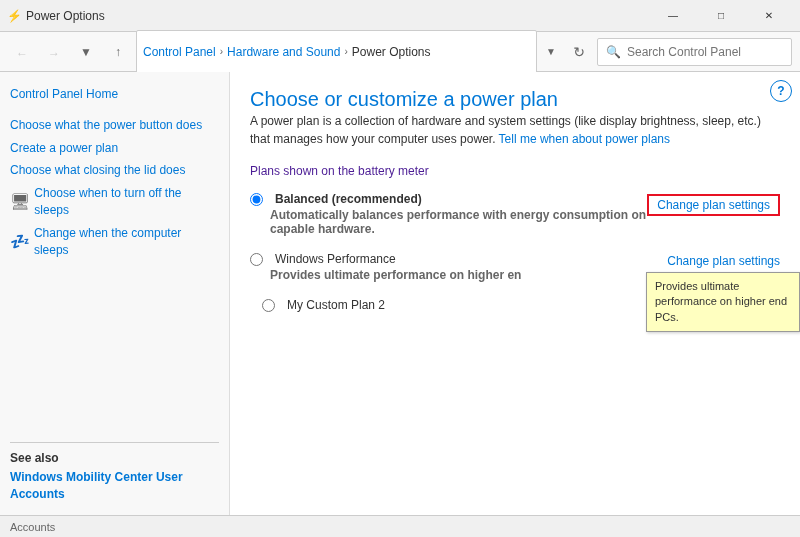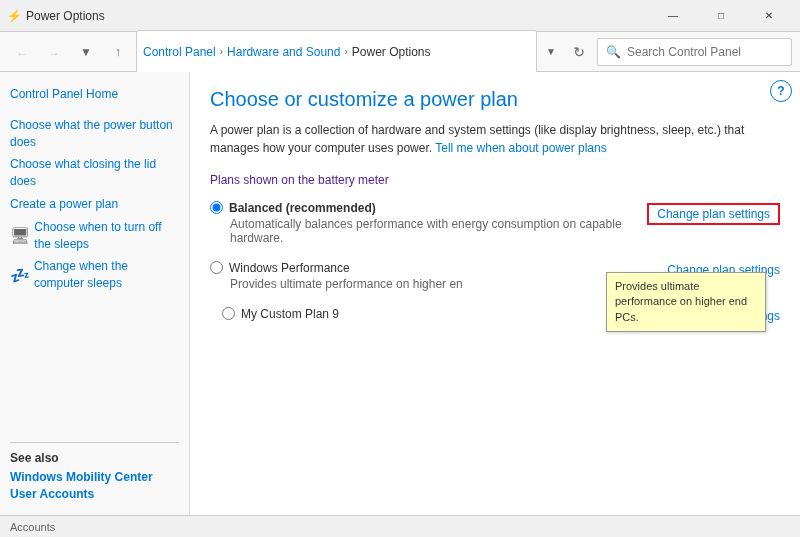--- a/index.html
+++ b/index.html
@@ -144,21 +144,21 @@
     }
 
     
     .main-container {
       display: flex;
       height: calc(537px - 32px - 40px - 22px);
     }
 
     
     .sidebar {
-      width: 190px;
+      width: 230px;
       background: #f8f8f8;
       border-right: 1px solid #ddd;
       padding: 12px 10px;
       display: flex;
       flex-direction: column;
       gap: 2px;
       overflow-y: auto;
     }
     .sidebar-link {
       color: #0078d7;
@@ -191,21 +191,21 @@
       padding: 16px 20px;
       background: white;
       overflow-y: auto;
       position: relative;
     }
 
     .page-title {
       font-size: 20px;
       color: #0078d7;
       font-weight: 300;
-      margin-bottom: 10px;
+      margin-bottom: 1px;
     }
 
     .description {
       font-size: 12px;
       color: #333;
       line-height: 1.5;
       margin-bottom: 16px;
       max-width: 580px;
     }
     .description a {
@@ -223,40 +223,41 @@
       display: flex;
       align-items: flex-start;
       margin-bottom: 8px;
       padding: 4px 0;
     }
     .plan-info {
       flex: 1;
     }
     .plan-radio-label {
       display: flex;
-      align-items: flex-start;
-      gap: 6px;
+      align-items: center;
+      gap: 12px;
       cursor: pointer;
     }
     .plan-radio-label input[type="radio"] {
       margin: 0;
       cursor: pointer;
     }
     .plan-name {
       font-size: 12px;
       color: #333;
     }
     .plan-name.bold {
       font-weight: bold;
     }
     .plan-description {
       font-size: 12px;
       color: #666;
       margin-left: 20px;
       margin-top: 2px;
+      font-weight: bold;
     }
 
     .change-plan-link {
       color: #0078d7;
       font-size: 12px;
       cursor: pointer;
       white-space: nowrap;
       text-decoration: none;
     }
 
@@ -375,22 +376,22 @@
     <input type="text" placeholder="Search Control Panel" style="">
   </div>
 </div>
 
 <div class="main-container">
 
   <div class="sidebar">
     <a class="sidebar-link">Control Panel Home</a>
     <div style="height:6px"></div>
     <a class="sidebar-link">Choose what the power button does</a>
+    <a class="sidebar-link">Create a power plan</a>
     <a class="sidebar-link">Choose what closing the lid does</a>
-    <a class="sidebar-link">Create a power plan</a>
     <div style="display:flex;align-items:center;gap:4px">
       <span style="font-size:16px;color:#666">🖥</span>
       <a class="sidebar-link">Choose when to turn off the sleeps</a>
     </div>
     <div style="display:flex;align-items:center;gap:4px">
       <span style="font-size:16px;color:#666">💤</span>
       <a class="sidebar-link">Change when the computer sleeps</a>
     </div>
 
     <div style="flex:1"></div>
@@ -446,21 +447,21 @@
 
     <div class="tooltip">
       <span>Provides ultimate performance on higher end PCs.</span>
     </div>
 
 
     <div class="plan-row" style="padding-left: 12px;">
       <div class="plan-info">
         <label class="plan-radio-label">
           <input type="radio" name="power-plan" style="">
-          <span class="plan-name">My Custom Plan 9</span>
+          <span class="plan-name">My Custom Plan 2</span>
         </label>
       </div>
       <div style="display:flex;align-items:flex-start;padding-top:2px">
         <a class="change-plan-link">Change plan settings</a>
       </div>
     </div>
 
   </div>
 </div>
 

